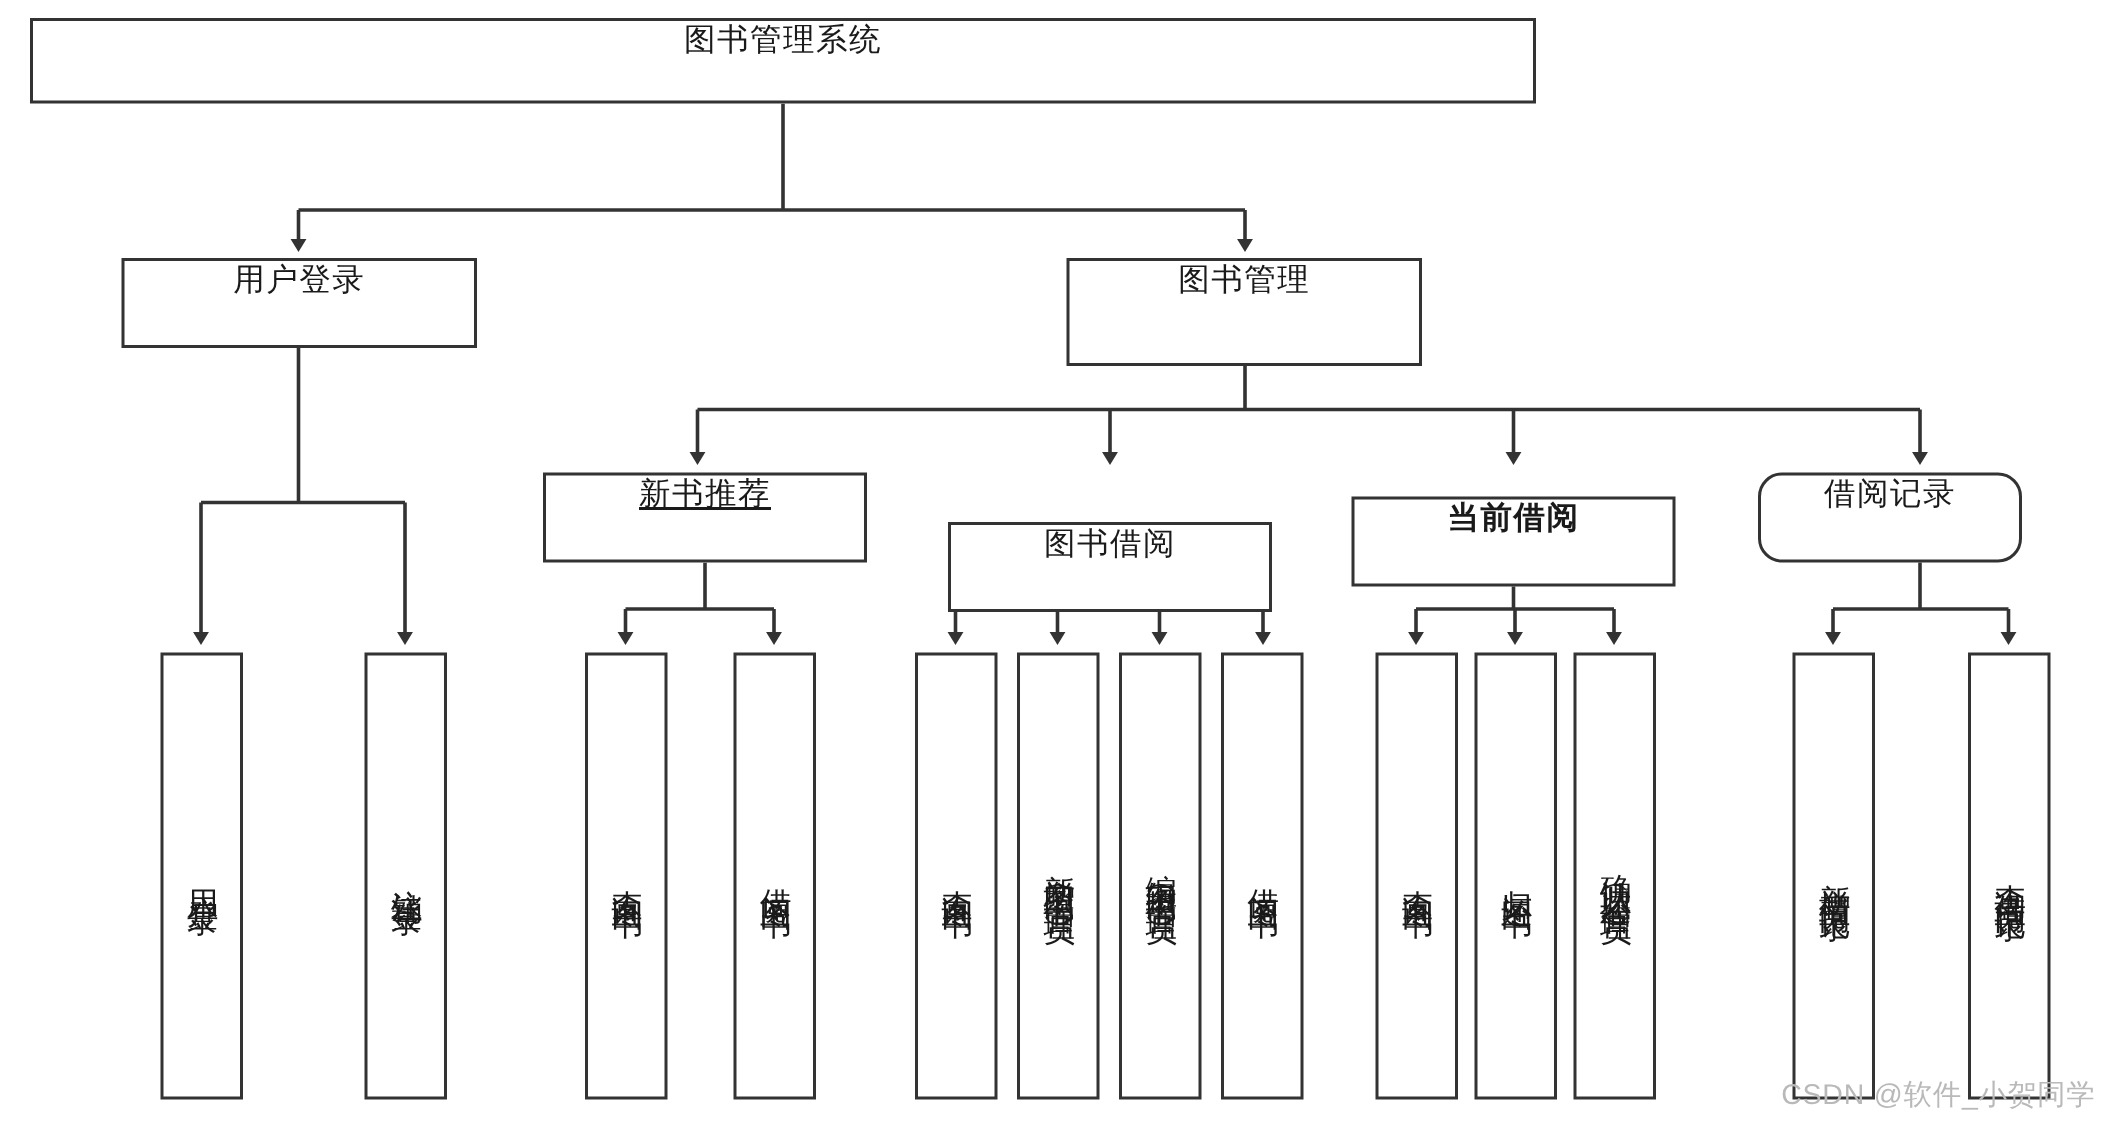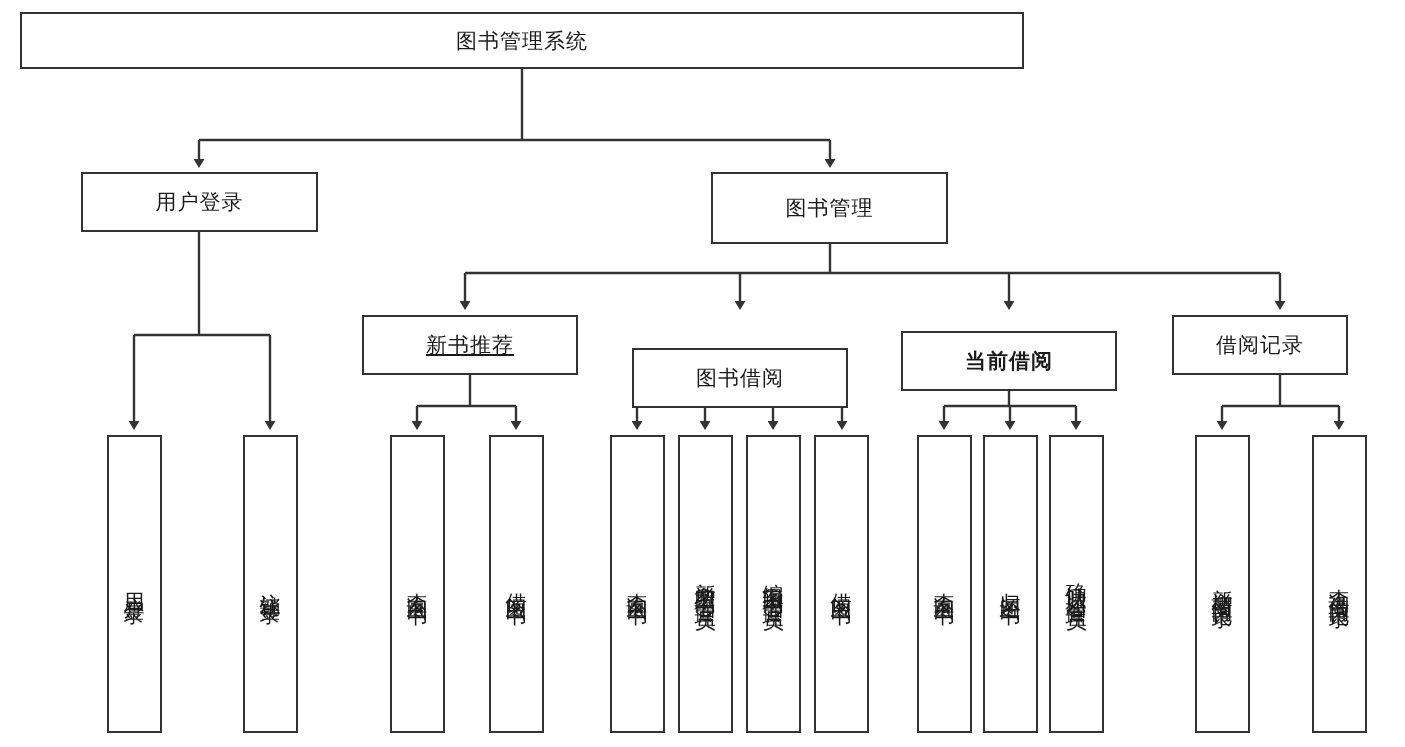--- a/index.html
+++ b/index.html
@@ -24,21 +24,20 @@
     width: 1405px;
     height: 747px;
     pointer-events: none;
   }
   .node {
     position: absolute;
     box-sizing: border-box;
     border: 2px solid #333333;
     background: #ffffff;
     display: flex;
-    align-items: center;
     justify-content: center;
     color: #1a1a1a;
   }
   .node-h {
     font-size: 21px;
     letter-spacing: 1px;
     line-height: 1.2;
     white-space: nowrap;
   }
   .node-v {
@@ -136,21 +135,21 @@
 
   <div class="node node-h" style="left:362px; top:315px; width:216px; height:60px;text-decoration:underline;">
     <span>新书推荐</span>
   </div>
   <div class="node node-h" style="left:632px; top:315px; width:216px; height:60px;margin-top:33px;">
     <span>图书借阅</span>
   </div>
   <div class="node node-h" style="left:901px; top:331px; width:216px; height:60px;font-weight:bold;">
     <span>当前借阅</span>
   </div>
-  <div class="node node-h" style="left:1172px; top:315px; width:176px; height:60px;">
+  <div class="node node-h" style="left:1172px; top:315px; width:176px; height:60px;border-radius:16px;">
     <span>借阅记录</span>
   </div>
 
   <div class="node node-v" style="left:107px; top:435px; width:55px; height:298px;">
     <span class="vtext">用户登录</span>
   </div>
   <div class="node node-v" style="left:243px; top:435px; width:55px; height:298px;">
     <span class="vtext">注销登录</span>
   </div>
 
@@ -184,13 +183,14 @@
     <span class="vtext">确认归还（管理员）</span>
   </div>
 
   <div class="node node-v" style="left:1195px; top:435px; width:55px; height:298px;">
     <span class="vtext">新增借阅记录</span>
   </div>
   <div class="node node-v" style="left:1312px; top:435px; width:55px; height:298px;">
     <span class="vtext">查询借阅记录</span>
   </div>
 
+  <div id="watermark">CSDN @软件_小贺同学</div>
 </div>
 
 </body></html>

